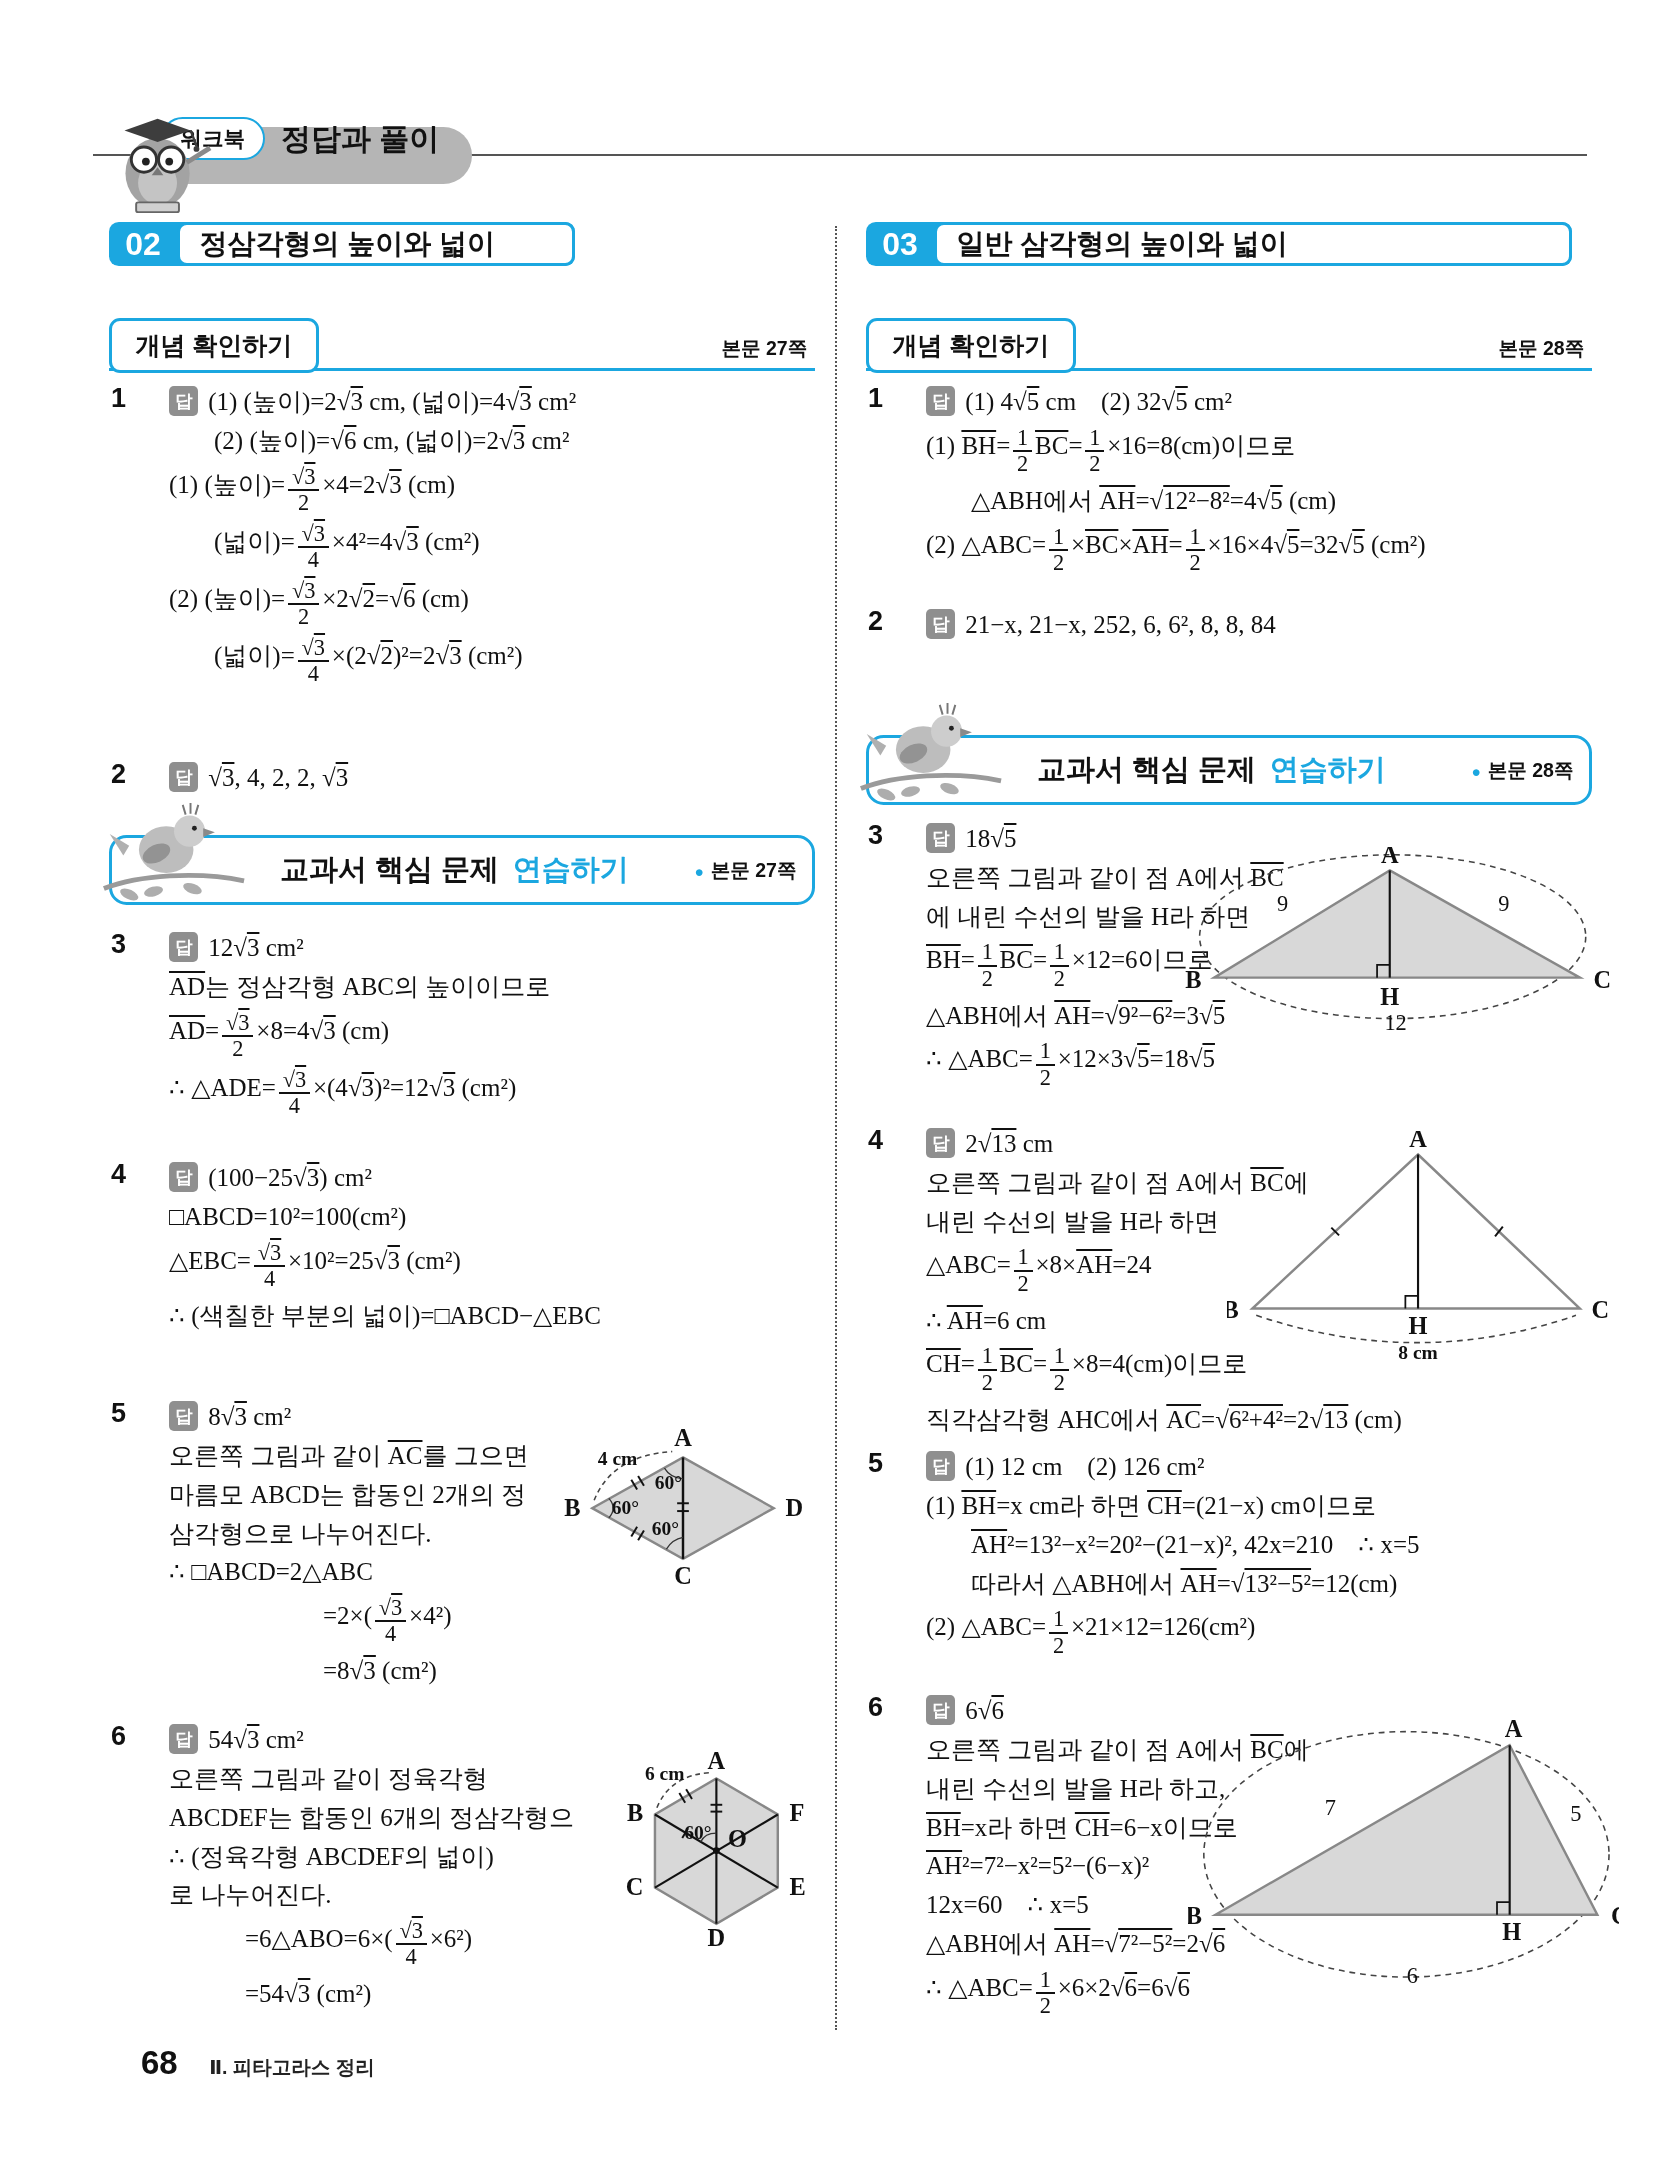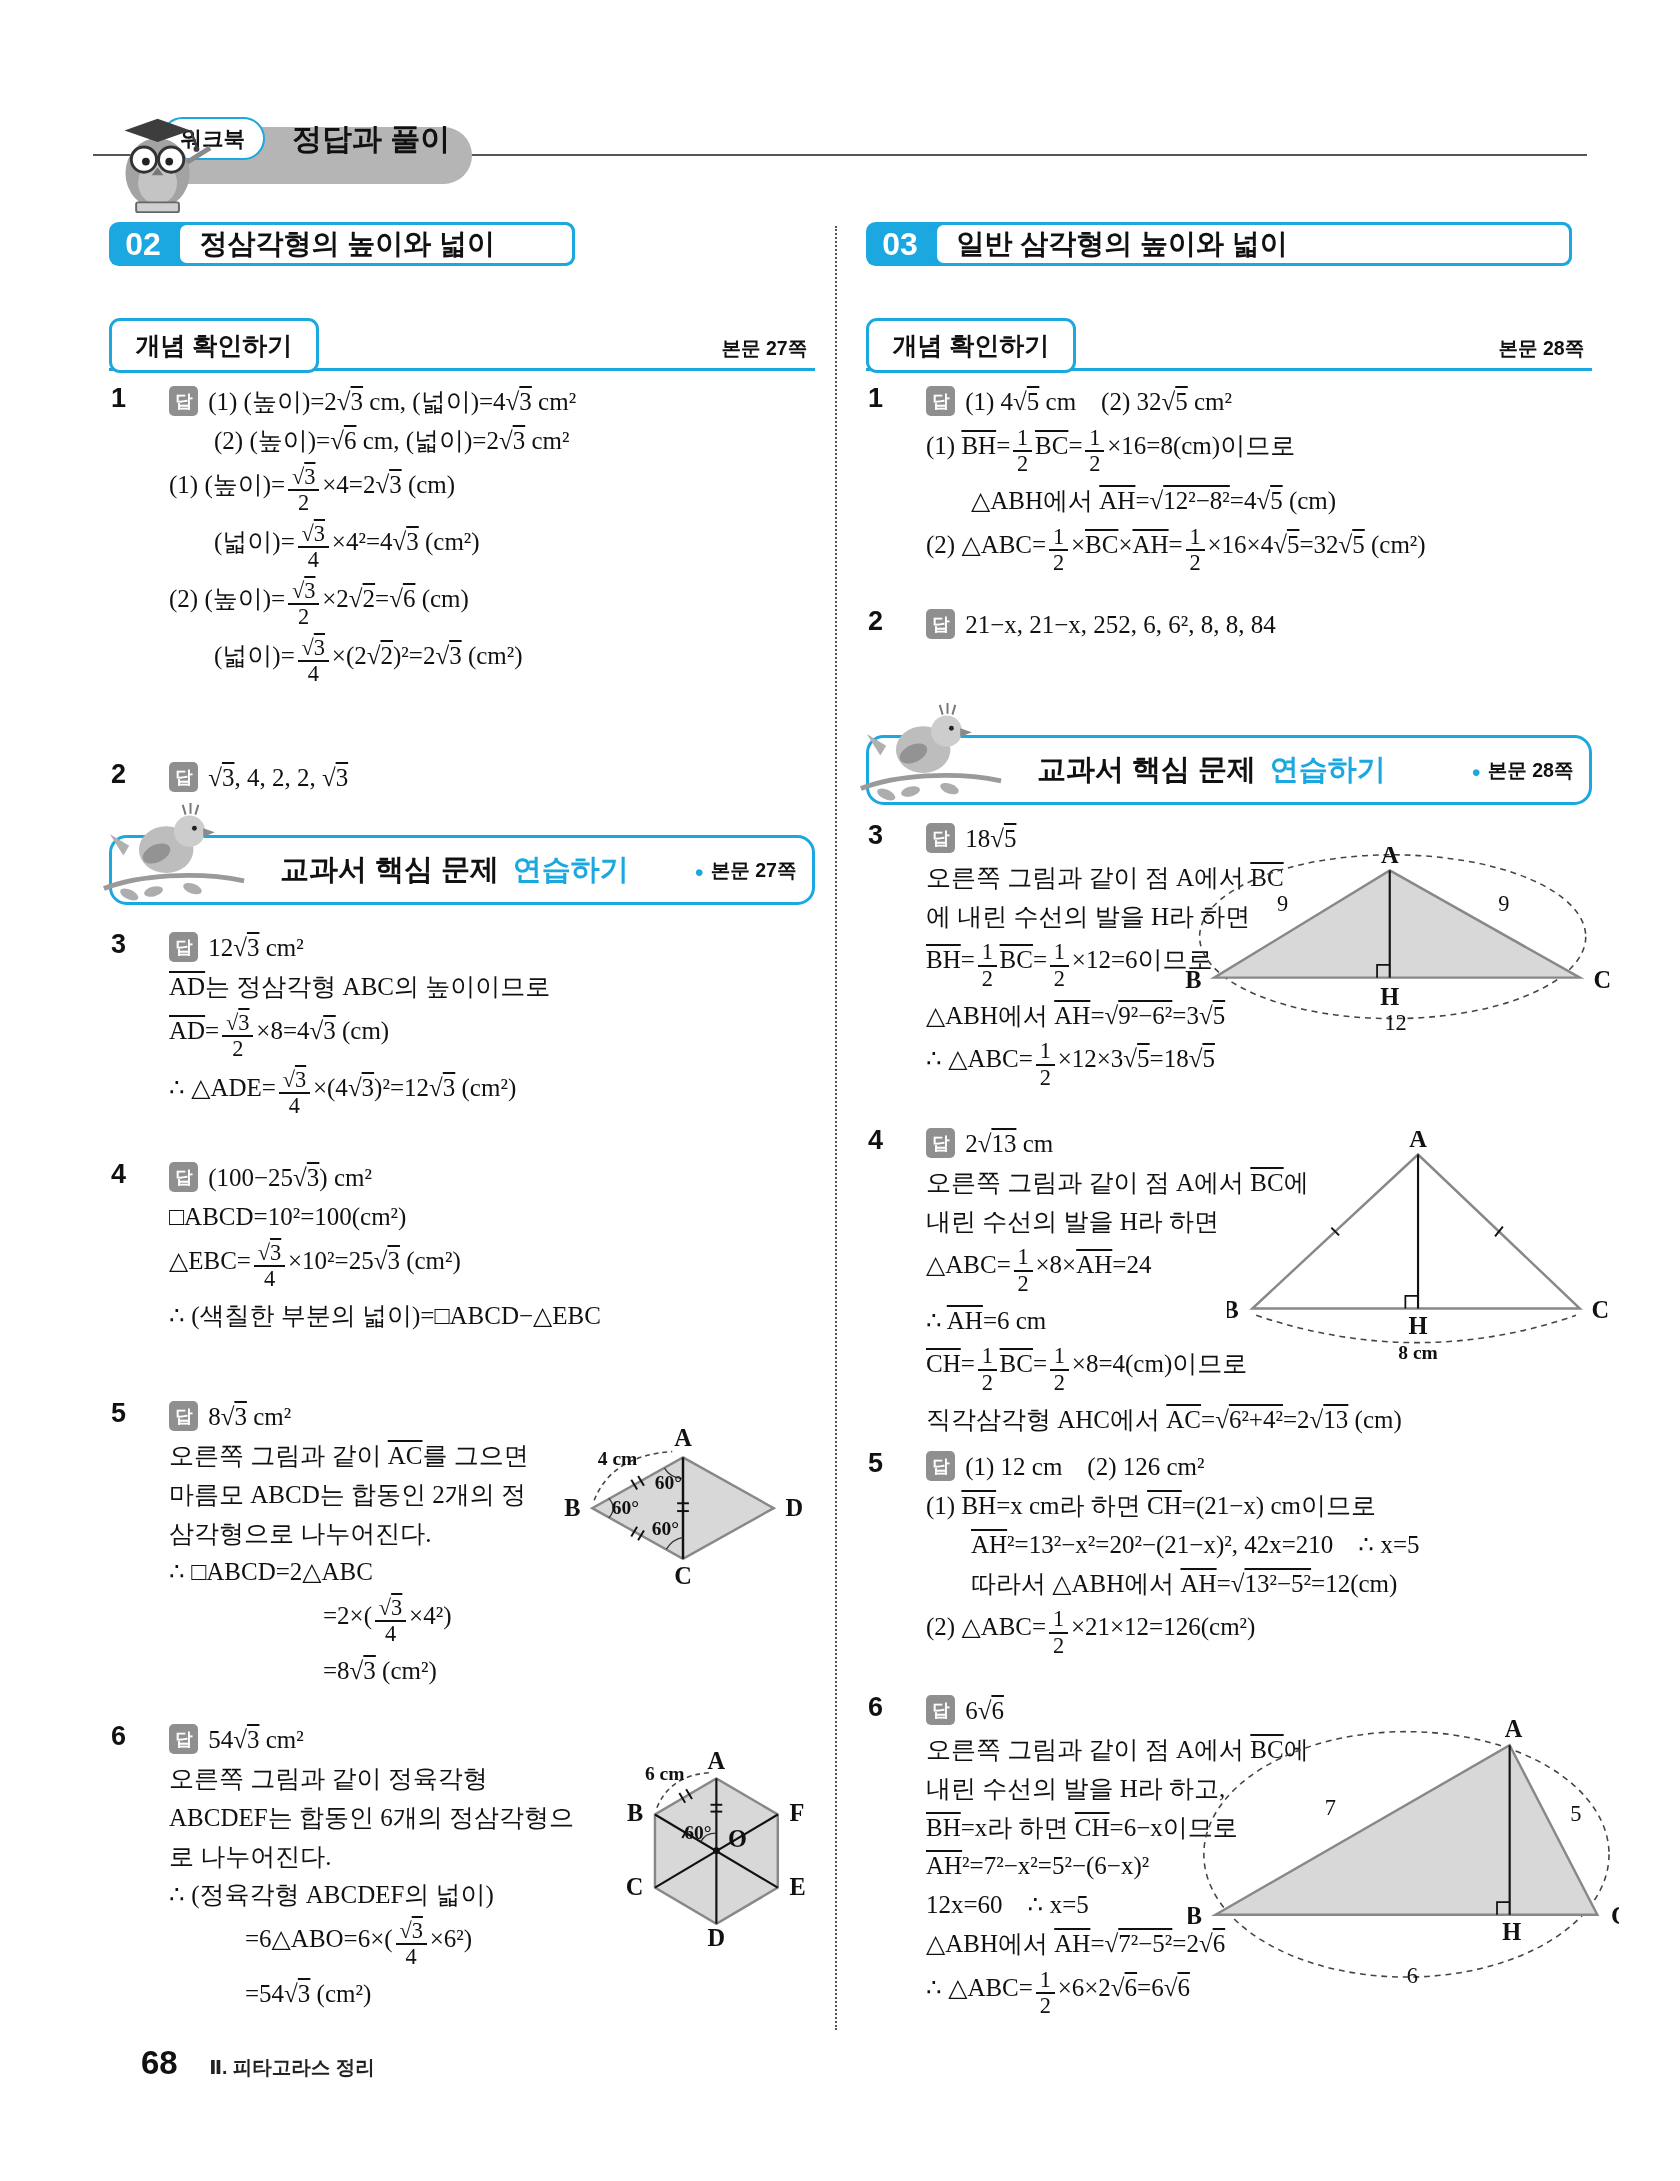--- a/index.html
+++ b/index.html
@@ -5,21 +5,21 @@
   html,body{margin:0;padding:0;background:#fff;}
   .page{position:relative;width:1680px;height:2182px;background:#ffffff;overflow:hidden;
         font-family:"Liberation Serif","DejaVu Serif","DejaVu Sans",serif;color:#111;}
 
   
   .hdr-line{position:absolute;left:93px;top:154px;width:1494px;height:2px;background:#555;}
   .hdr{position:absolute;left:101px;top:109px;width:507px;height:107px;}
   .hdr-pill{position:absolute;left:43px;top:17.6px;width:328px;height:57px;background:#b5b5b5;border-radius:29px;z-index:1;}
   .hdr-wb{position:absolute;left:60px;top:7.8px;background:#fff;border:2.9px solid #1BA7E0;border-radius:21.5px;
           padding:4.9px 17.6px;font:bold 21.5px "Liberation Sans","DejaVu Sans",sans-serif;z-index:2;}
-  .hdr-title{position:absolute;left:191px;top:9.8px;font:bold 30px "Liberation Sans","DejaVu Sans",sans-serif;color:#111;z-index:2;}
+  .hdr-title{position:absolute;left:180px;top:9.8px;font:bold 30px "Liberation Sans","DejaVu Sans",sans-serif;color:#111;z-index:2;}
   .owl{position:absolute;left:0;top:0;z-index:3;}
 
   
   .sec{position:absolute;top:222px;height:44px;display:flex;background:#1BA7E0;border-radius:9.8px;box-sizing:border-box;}
   #sec-left{left:109px;width:466px;}
   #sec-right{left:866px;width:706px;}
   .secnum{width:68px;display:flex;align-items:center;justify-content:center;color:#fff;
           font:bold 32px "Liberation Sans","DejaVu Sans",sans-serif;}
   .sectitle{flex:1;background:#fff;border:3.9px solid #1BA7E0;border-radius:9.8px;display:flex;align-items:center;
             padding-left:19.5px;font:bold 28px "Liberation Sans","DejaVu Sans",sans-serif;color:#111;box-sizing:border-box;}
@@ -227,22 +227,22 @@
           <div class="line eq i3">=2×(<span class="fr"><span class="fn"><span class="sq">√<span class="sqv">3</span></span></span><span class="fd">4</span></span>×4²)</div>
           <div class="line eq i3">=8<span class="sq">√<span class="sqv">3</span></span> (cm²)</div>
         </div>
       </div>
       <div class="prob" style="top: 1718px;">
         <span class="pnum">6</span>
         <div class="pbody">
           <div class="line aline"><span class="badge">답</span><span class="math">54<span class="sq">√<span class="sqv">3</span></span> cm²</span></div>
           <div class="line ">오른쪽 그림과 같이 정육각형</div>
           <div class="line ">ABCDEF는 합동인 6개의 정삼각형으</div>
+          <div class="line ">∴ (정육각형 ABCDEF의 넓이)</div>
           <div class="line ">로 나누어진다.</div>
-          <div class="line ">∴ (정육각형 ABCDEF의 넓이)</div>
           <div class="line eq i2">=6△ABO=6×(<span class="fr"><span class="fn"><span class="sq">√<span class="sqv">3</span></span></span><span class="fd">4</span></span>×6²)</div>
           <div class="line eq i2">=54<span class="sq">√<span class="sqv">3</span></span> (cm²)</div>
         </div>
       </div>
     </div>
   <div class="col" id="col-right">
       <div class="prob" style="top: 380px;">
         <span class="pnum">1</span>
         <div class="pbody">
           <div class="line aline"><span class="badge">답</span><span class="math">(1) 4<span class="sq">√<span class="sqv">5</span></span> cm (2) 32<span class="sq">√<span class="sqv">5</span></span> cm²</span></div>

